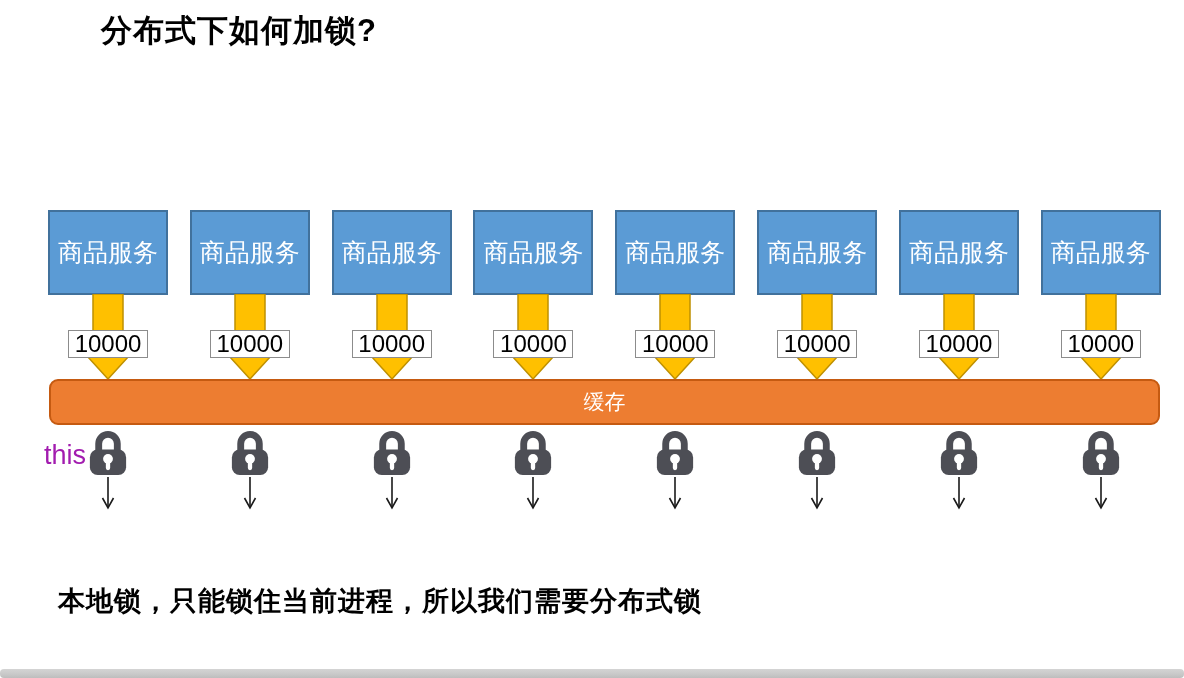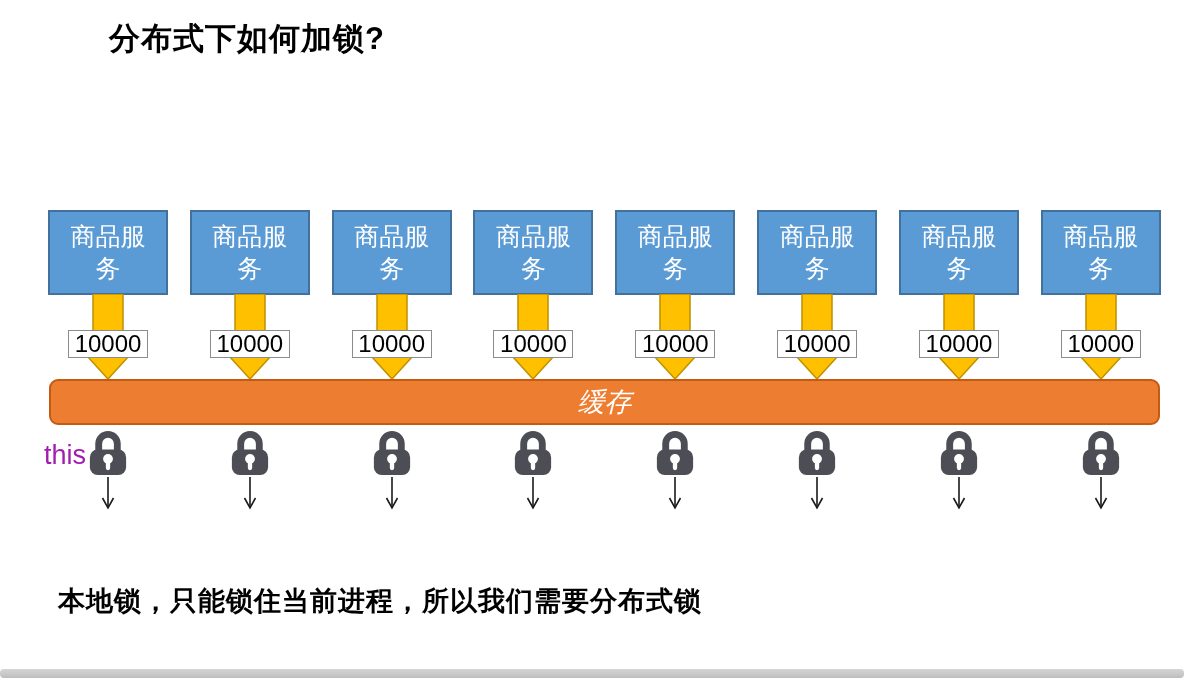--- a/index.html
+++ b/index.html
@@ -7,37 +7,37 @@
     --arrow-fill:#FFC000;  --arrow-border:#BF9000;
     --cache-fill:#ED7D31;  --cache-border:#C55A11;
     --db-fill:#70AD47;     --db-border:#548235;
     --lock-color:#4D4E55;  --count-border:#8C8C8C;
     --scrollbar-color:#C8C8C8;
   }
   html,body{margin:0;padding:0;background:#fff;}
   body{font-family:"Liberation Sans","DejaVu Sans",sans-serif;}
   .stage{position:relative;width:1184px;height:678px;background:#fff;overflow:hidden;}
 
-  .title{position:absolute;left:97px;top:6px;margin:12px;font-size:31px;font-weight:600;color:#000;letter-spacing:1px;}
+  .title{position:absolute;left:97px;top:6px;margin:4px;font-size:31px;font-weight:600;color:#000;letter-spacing:1px;}
 
   
   .unit{position:absolute;top:210px;width:120px;height:171px;}
   .service-box{box-sizing:border-box;width:120px;height:85px;background:var(--service-fill);
     border:2px solid var(--service-border);display:flex;align-items:center;justify-content:center;
-    text-align:center;color:#fff;font-size:25px;line-height:1.25;padding:20px;}
+    text-align:center;color:#fff;font-size:25px;line-height:1.25;padding:8px;}
   .block-arrow{position:absolute;left:28px;top:84px;width:64px;height:86px;display:block;}
   .count-label{position:absolute;left:20px;top:120px;box-sizing:border-box;width:80px;height:28px;
     background:#fff;border:1px solid var(--count-border);color:#000;font-size:24px;line-height:26px;
     text-align:center;z-index:3;}
 
   
   .bar{position:absolute;box-sizing:border-box;border-radius:9px;display:flex;align-items:center;
     justify-content:center;color:#fff;}
   .cache-bar{left:49px;top:379px;width:1111px;height:46px;background:var(--cache-fill);
-    border:2px solid var(--cache-border);font-size:27px;font-style:italic;}
+    border:2px solid var(--cache-border);font-size:21px;}
   .db-bar{left:51px;top:512px;width:1109px;height:44px;background:var(--db-fill);
     border:2px solid var(--db-border);font-size:28px;}
 
   
   .lock-unit{position:absolute;top:429px;width:60px;height:82px;display:flex;flex-direction:column;
     align-items:center;}
   .lock-icon{width:44px;height:47px;display:block;}
   .thin-arrow{width:16px;height:33px;display:block;margin-top:1px;}
 
   .this-label{position:absolute;left:44px;top:440px;font-size:27px;color:#a21caf;z-index:4;text-align:right;}

